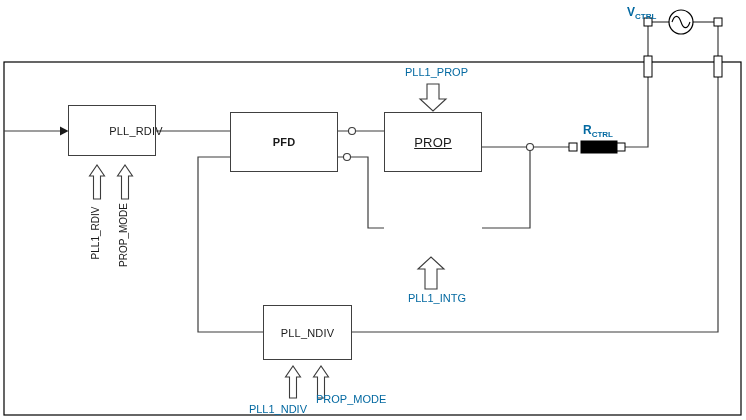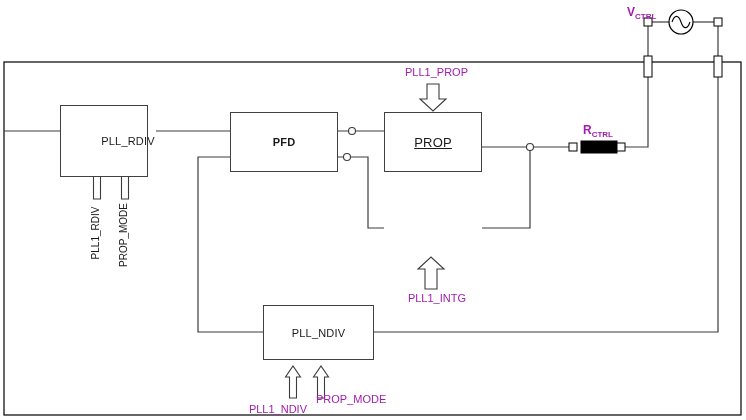--- a/index.html
+++ b/index.html
@@ -8,21 +8,21 @@
     font-family:"Liberation Sans", sans-serif;color:#1a1a1a;overflow:hidden;
   }
   #wires{position:absolute;left:0;top:0;}
   .block{
     position:absolute;border:1px solid #404040;background:#fff;
     display:flex;align-items:center;justify-content:center;
     font-size:11px;letter-spacing:0.2px;color:#1a1a1a;box-sizing:border-box;
   }
   .block.big{font-size:13px;}
   .block.bold{font-weight:bold;}
-  .lbl{position:absolute;font-size:11px;color:#a21caf;white-space:nowrap;}
+  .lbl{position:absolute;font-size:11px;color:#0369a1;white-space:nowrap;}
   .lbl.center{text-align:right;}
   .rot{
     position:absolute;width:78px;height:14px;font-size:10px;text-align:center;
     transform:rotate(-90deg);transform-origin:center center;white-space:nowrap;color:#1a1a1a;
   }
   .subsig{font-weight:bold;font-size:12px;}
   .subsig .sub{font-size:8px;vertical-align:sub;font-weight:bold;}
 </style>
 </head>
 <body>
@@ -76,34 +76,34 @@
     <g fill="#fff" stroke="#3c3c3c" stroke-width="1.1">
       <polygon points="427,84 439,84 439,99 446,99 433,111 420,99 427,99"></polygon>
       <polygon points="425,289 437,289 437,269 444,269 431,257 418,269 425,269"></polygon>
       <polygon points="93.5,199 100.5,199 100.5,176 104.5,176 97,165 89.5,176 93.5,176"></polygon>
       <polygon points="121.5,199 128.5,199 128.5,176 132.5,176 125,165 117.5,176 121.5,176"></polygon>
       <polygon points="289.5,398 296.5,398 296.5,377 300.5,377 293,366 285.5,377 289.5,377"></polygon>
       <polygon points="317.5,398 324.5,398 324.5,377 328.5,377 321,366 313.5,377 317.5,377"></polygon>
     </g>
   </svg>
 
-  <div class="block" style="left:60px;top:105px;width:88px;height:72px;padding-left:48px;">
+  <div class="block" style="left:68px;top:105px;width:88px;height:51px;padding-left:48px;">
     <span>PLL_RDIV</span>
   </div>
 
   <div class="block bold" style="left:230px;top:112px;width:108px;height:60px;">
     <span>PFD</span>
   </div>
 
   <div class="block big" style="left:384px;top:112px;width:98px;height:60px;text-decoration:underline;">
     <span>PROP</span>
   </div>
 
 
-  <div class="block" style="left:263px;top:305px;width:111px;height:55px;">
+  <div class="block" style="left:263px;top:305px;width:89px;height:55px;">
     <span>PLL_NDIV</span>
   </div>
 
   <div class="lbl center" style="left:398px;top:66px;width:70px;">PLL1_PROP</div>
 
   <div class="lbl center" style="left:396px;top:292px;width:70px;">PLL1_INTG</div>
 
   <div class="rot" style="left:58px;top:226px;">PLL1_RDIV</div>
 
   <div class="rot" style="left:86px;top:228px;">PROP_MODE</div>

